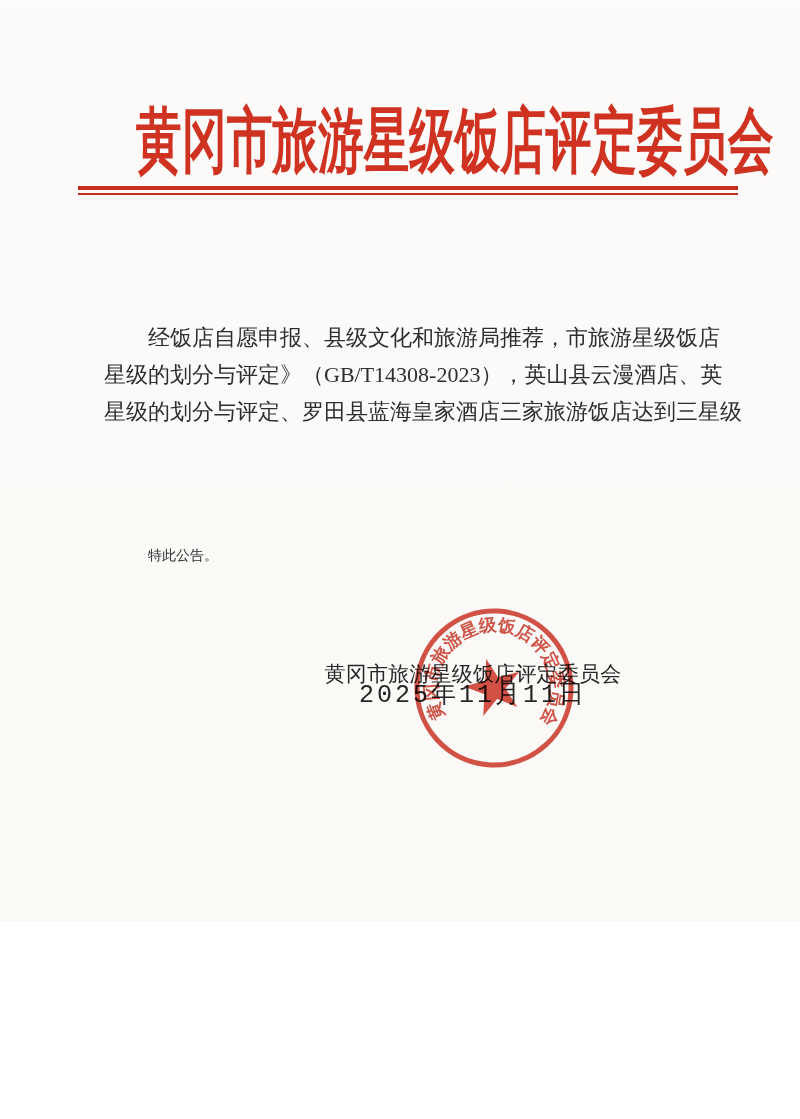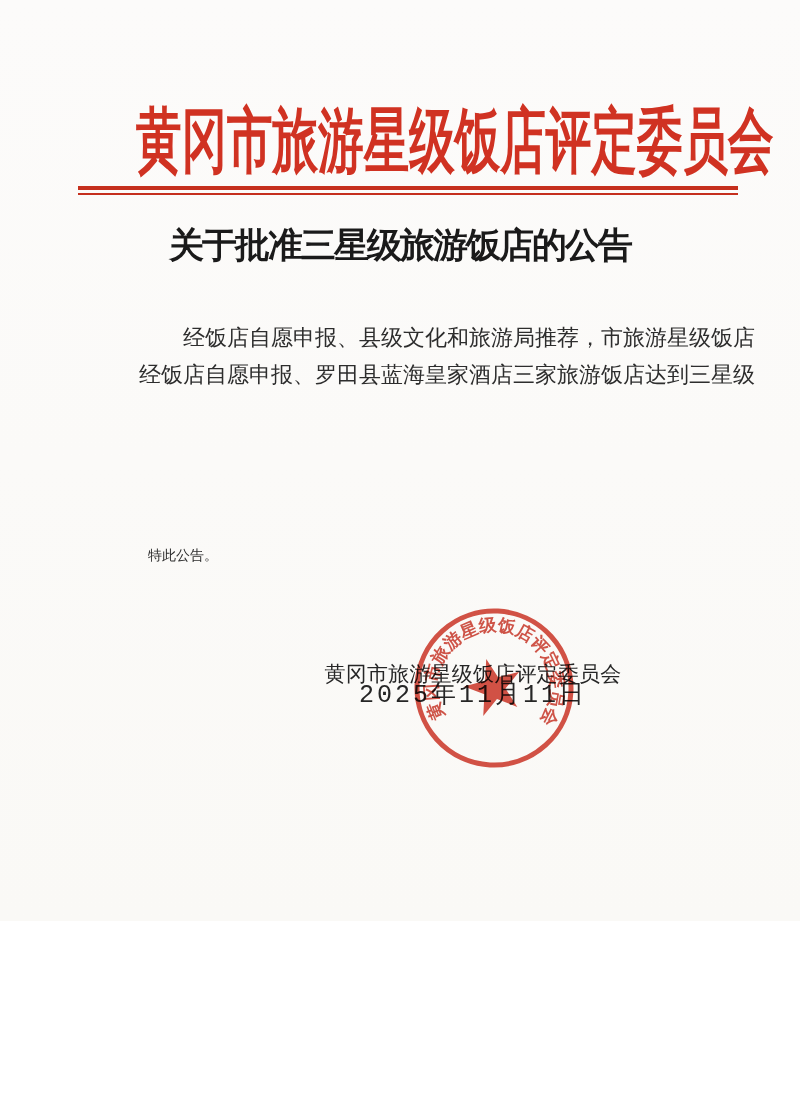--- a/index.html
+++ b/index.html
@@ -21,21 +21,21 @@
   .rule-thick { top:186px; height:4px; }
   .rule-thin  { top:193px; height:2px; }
   .doc-title {
     position:absolute; top:227px; left:0; width:800px;
     text-align:center; font-size:35px; line-height:38px;
     font-weight:bold; color:#1a1a1a; letter-spacing:-2px;
     white-space:nowrap;
   }
   .body-text {
     position:absolute; left:104px; top:319px; width:624px;
-    font-size:22px; line-height:37px; color:#2d2d2d;margin-left:35px;
+    font-size:22px; line-height:37px; color:#2d2d2d;
   }
   .body-line { white-space:nowrap; }
   .body-line.indent { text-indent:44px; }
   .closing {
     position:absolute; left:148px; top:543px;
     font-size:14px; line-height:26px; color:#2d2d2d; white-space:nowrap;
   }
   .sig-block {
     position:absolute; left:324px; top:663px; width:298px;
     text-align:center; color:#262626;
@@ -55,25 +55,25 @@
 </head>
 <body>
 
 <div class="page">
 
   <div class="org-title">黄冈市旅游星级饭店评定委员会</div>
 
   <div class="rule rule-thick"></div>
   <div class="rule rule-thin"></div>
 
-  <div class="doc-title">关于批准三星级旅游饭店的公告</div>
 
   <div class="body-text">
     <div class="body-line indent">经饭店自愿申报、县级文化和旅游局推荐，市旅游星级饭店</div>
-    <div class="body-line">经饭店自愿申报、罗田县蓝海皇家酒店三家旅游饭店达到三星级</div>
+    <div class="body-line">星级的划分与评定》（GB/T14308-2023），英山县云漫酒店、英</div>
+    <div class="body-line">星级的划分与评定、罗田县蓝海皇家酒店三家旅游饭店达到三星级</div>
   </div>
 
   <div class="closing">特此公告。</div>
 
   <div class="sig-block">
     <div class="sig-org">黄冈市旅游星级饭店评定委员会</div>
     <div class="sig-date">2025年11月11日</div>
   </div>
 
   <svg class="seal" viewBox="0 0 204 204">

